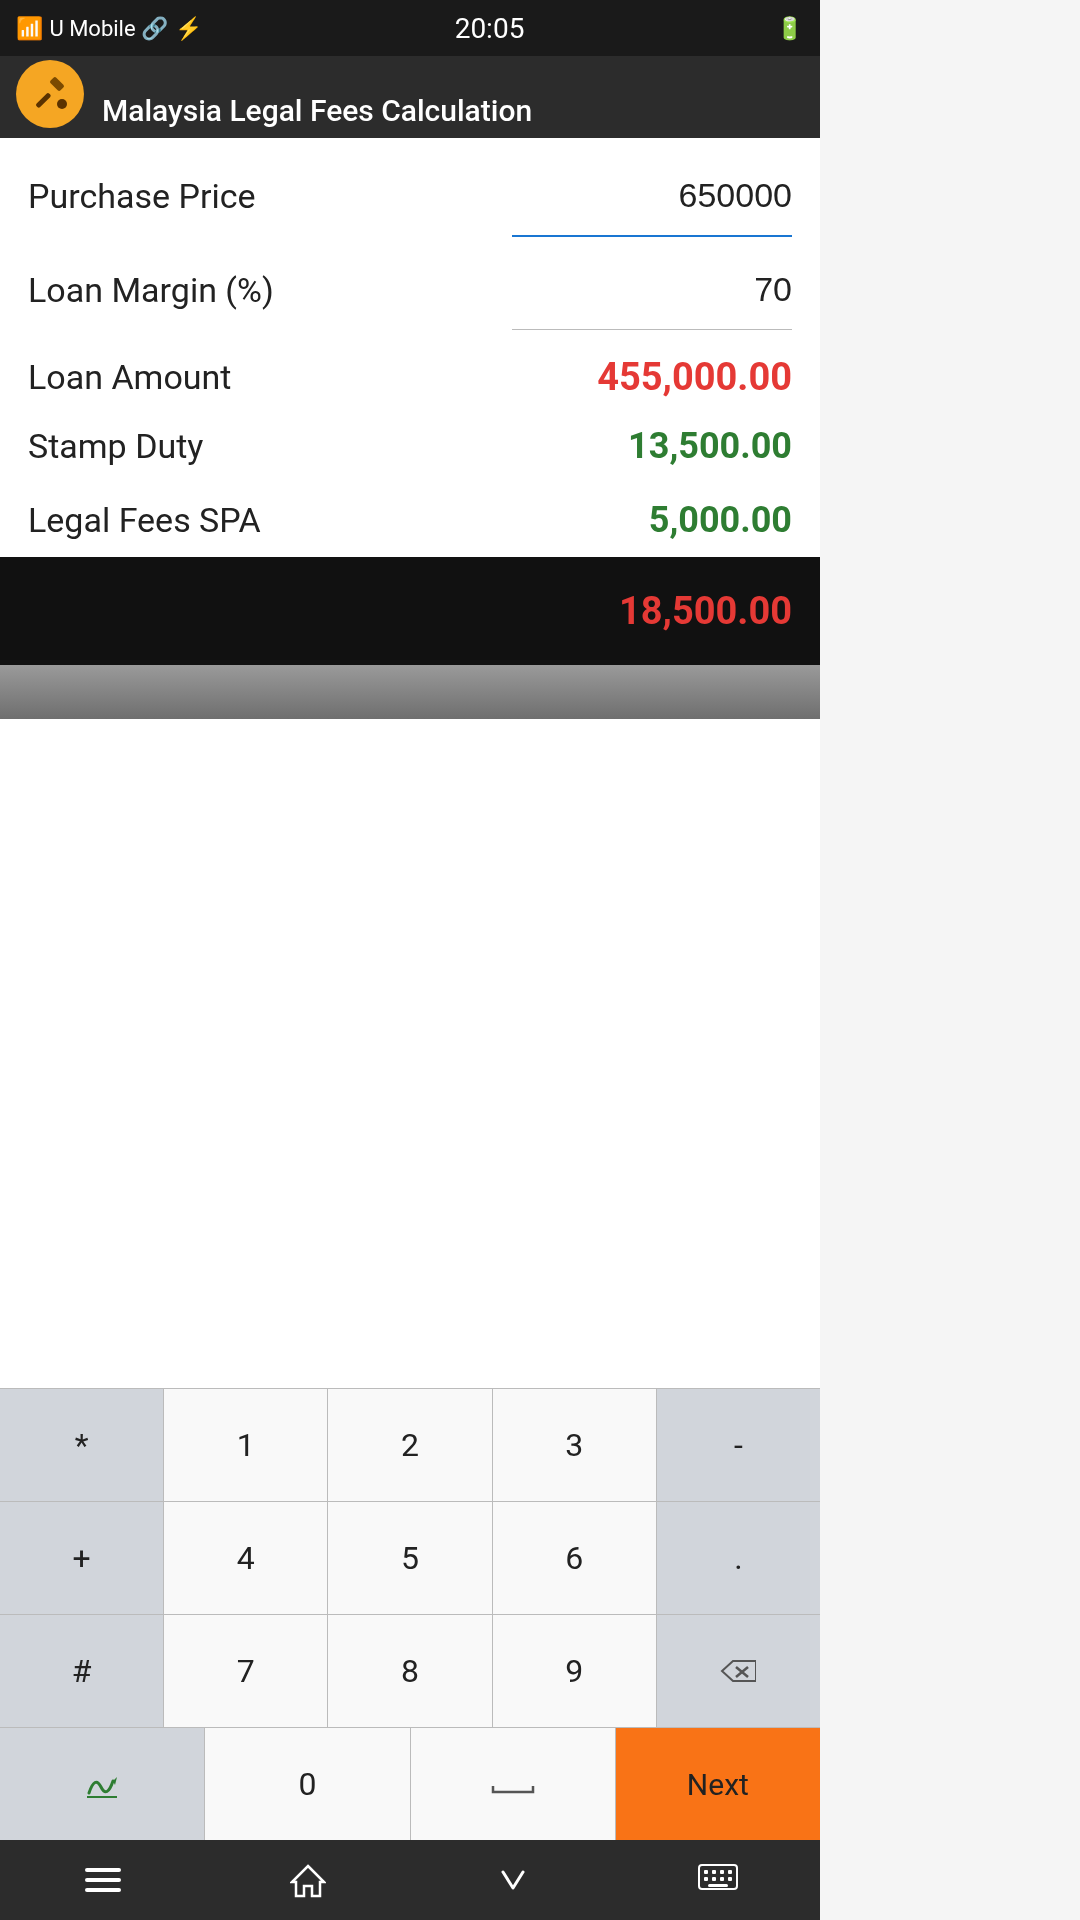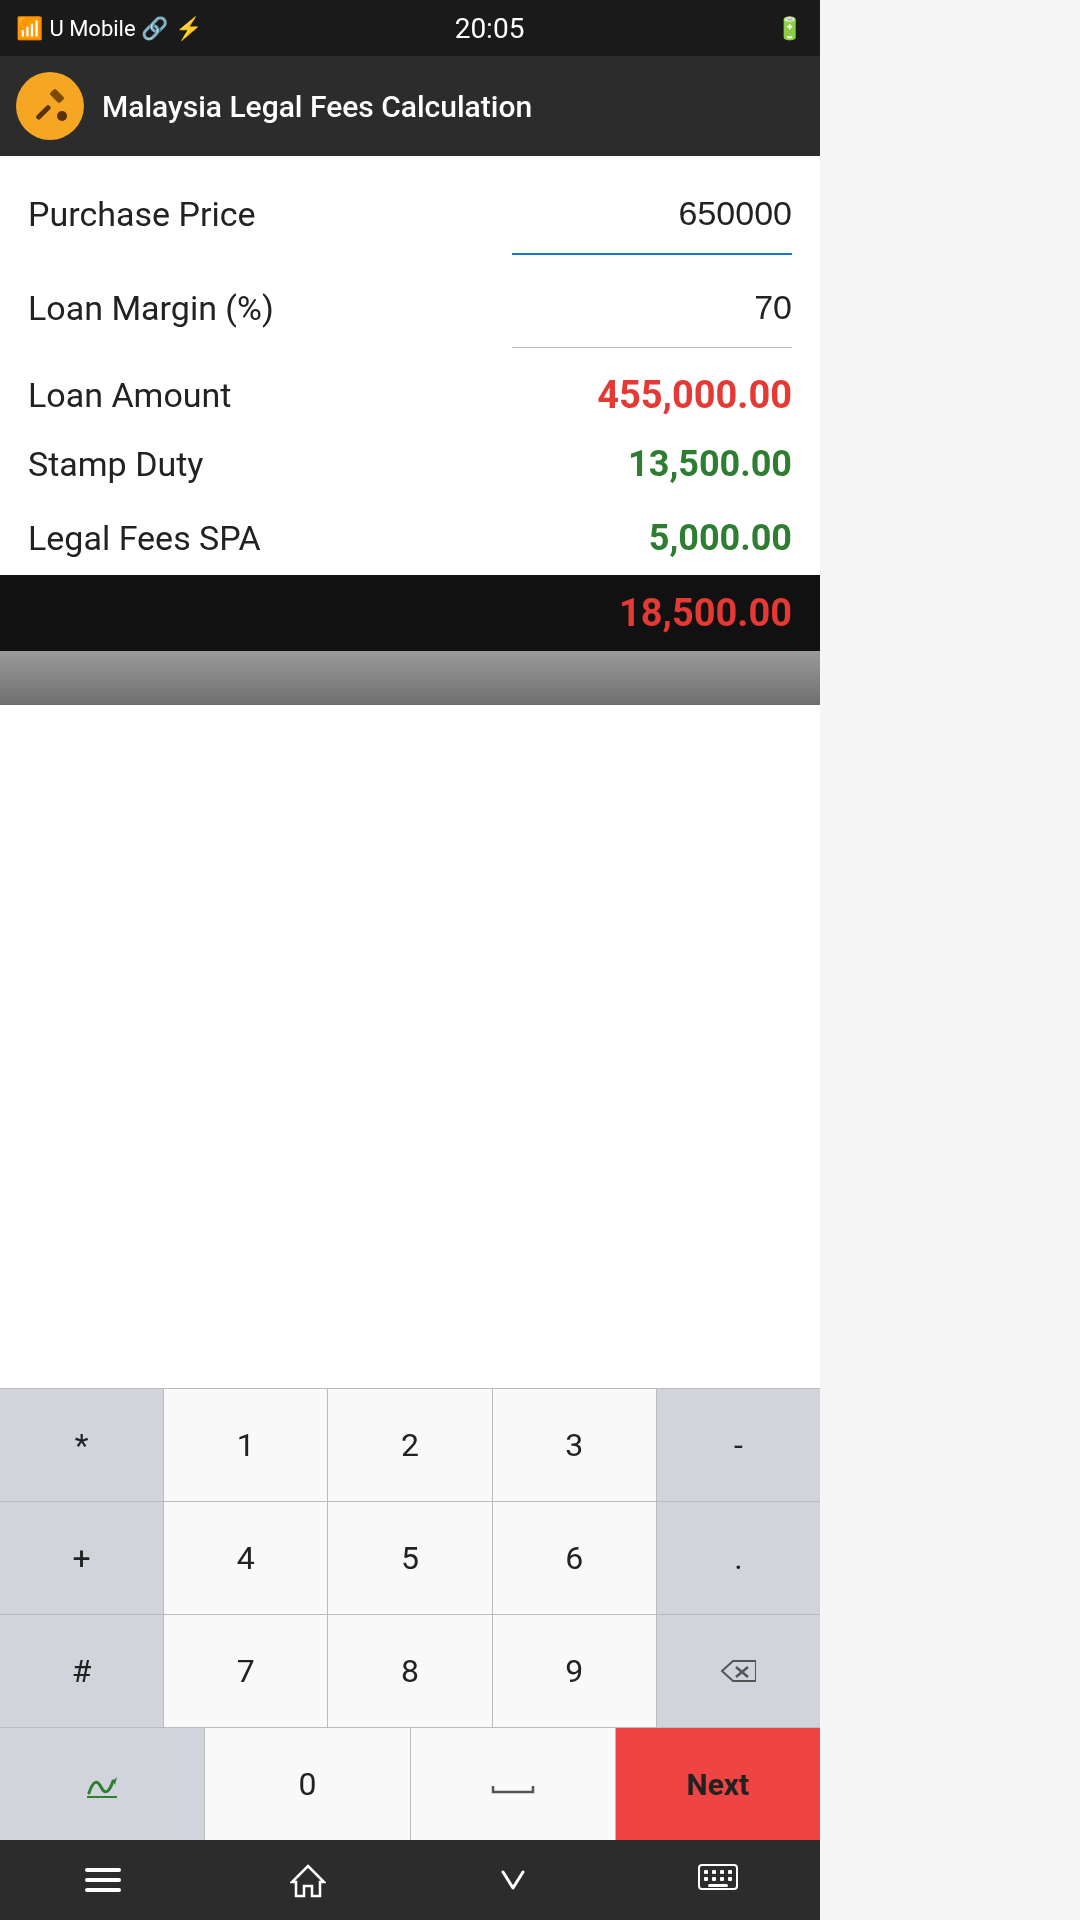--- a/index.html
+++ b/index.html
@@ -41,23 +41,23 @@
       align-items: center;
       gap: 8px;
       font-size: 22px;
     }
 
     
     .app-bar {
       background: #2c2c2c;
       color: white;
       display: flex;
-      align-items: center;
+      align-items: flex-end;
       padding: 10px 16px;
-      height: 100px;
+      height: 82px;
       flex-shrink: 0;
     }
     .app-icon {
       width: 68px;
       height: 68px;
       background: #f5a623;
       border-radius: 50%;
       display: flex;
       align-items: center;
       justify-content: center;
@@ -159,21 +159,21 @@
     .result-value-green {
       font-size: 36px;
       color: #2e7d32;
       font-weight: 700;
     }
 
     
     .total-bar {
       background: #111;
       margin: 0 -28px;
-      padding: 16px 28px;
+      padding: 32px 28px;
       display: flex;
       align-items: center;
       justify-content: flex-end;
     }
     .total-value {
       font-size: 38px;
       color: #e53935;
       font-weight: 700;
     }
 
@@ -209,23 +209,22 @@
       cursor: pointer;
       user-select: none;
     }
     .key:last-child {
       border-right: none;
     }
     .key-dark {
       background: #d1d5db;
     }
     .key-next {
-      background: #ef4444;
+      background: #f97316;
       font-size: 30px;
-      font-weight: bold;
     }
     .key-backspace {
       background: #d1d5db;
     }
     .key-space {
       font-size: 20px;
     }
 
     
     .nav-bar {

